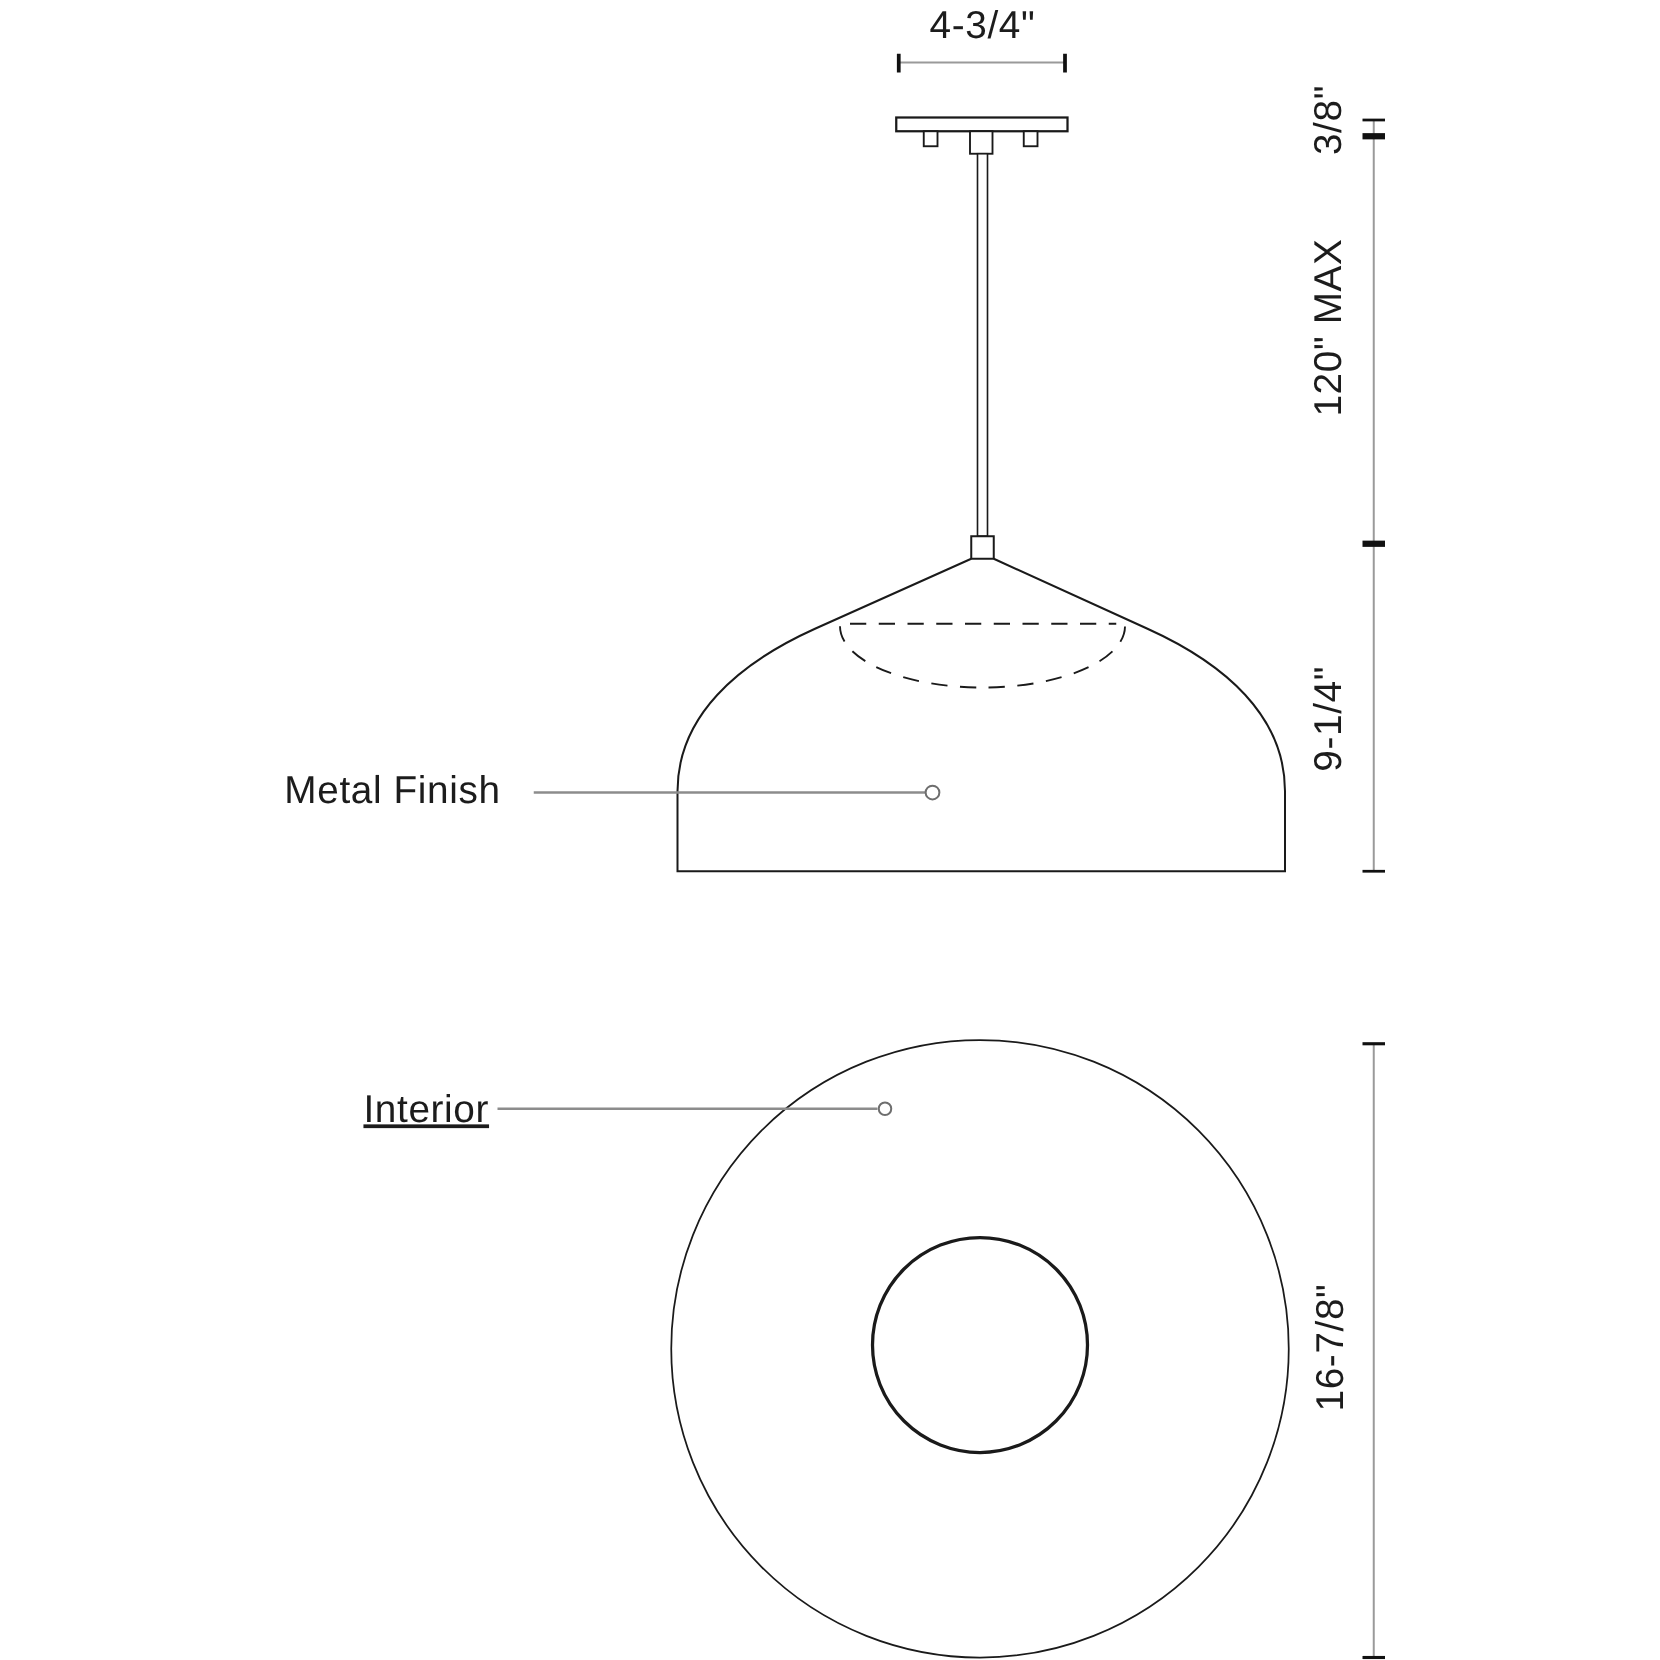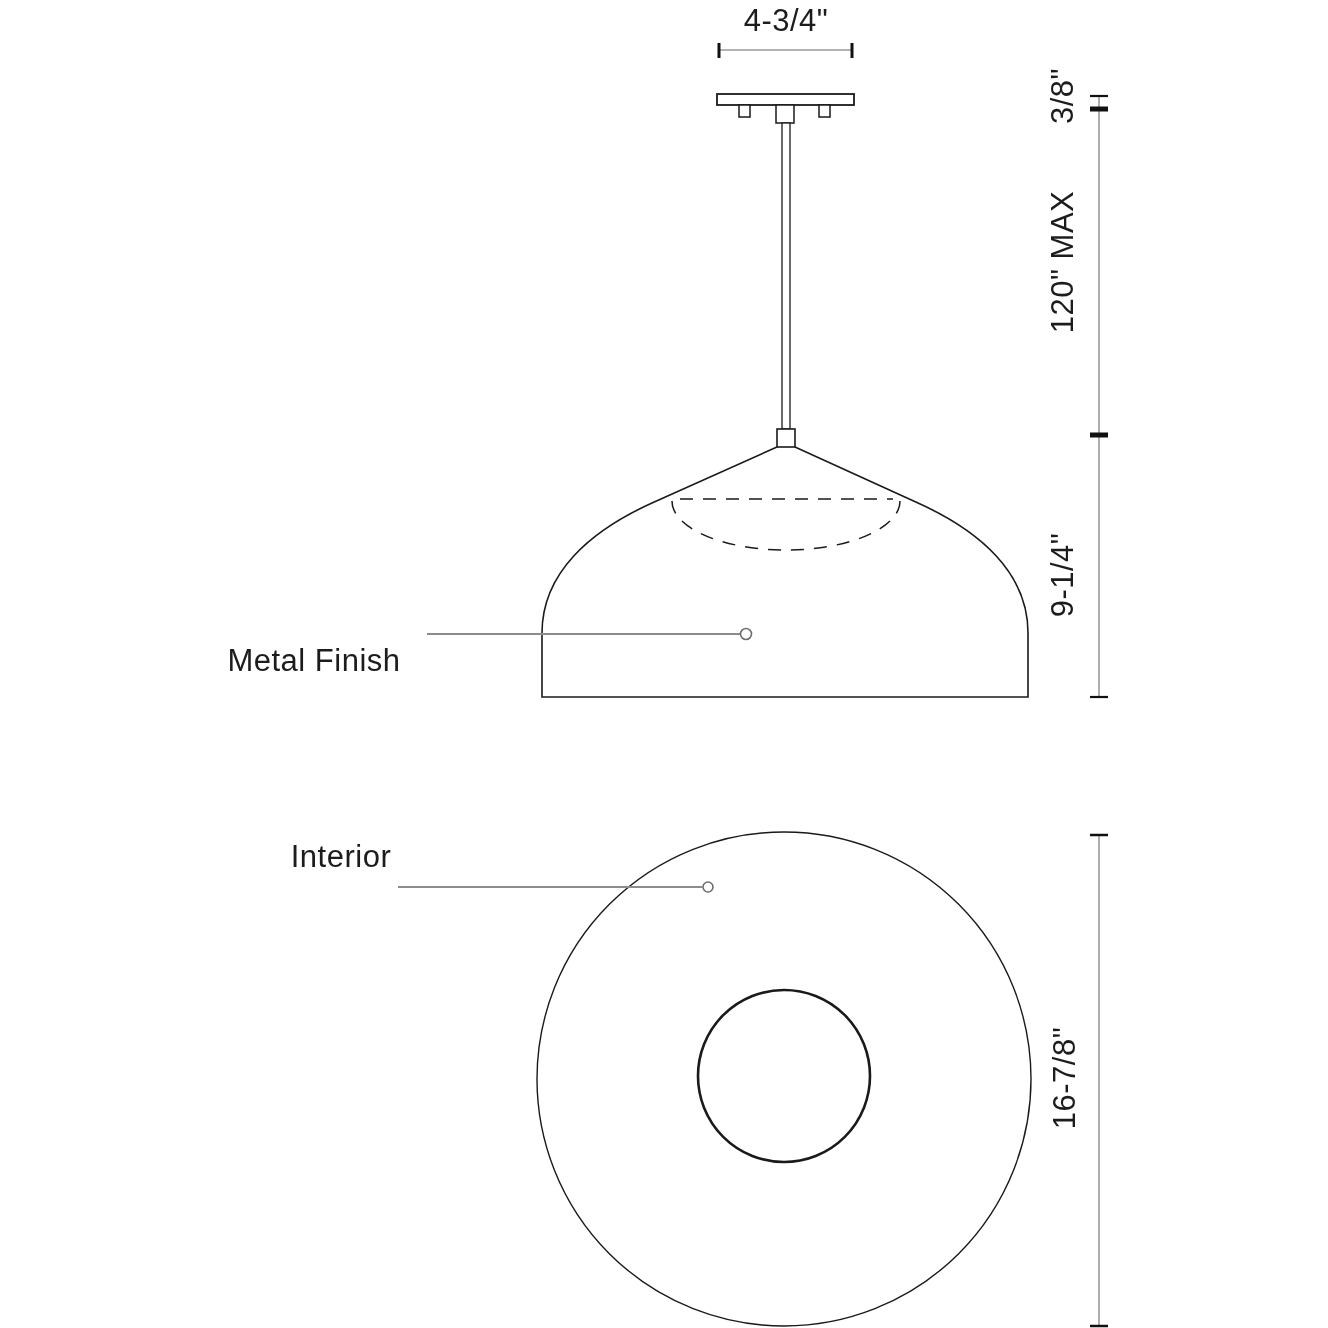--- a/index.html
+++ b/index.html
@@ -100,19 +100,19 @@
   </svg>
 
   <div class="label" style="left:786px; top:20px;">4-3/4"</div>
 
   <div class="label vertical" style="left:1062px; top:96px;">3/8"</div>
 
   <div class="label vertical" style="left:1062px; top:262px;">120" MAX</div>
 
   <div class="label vertical" style="left:1062px; top:575px;">9-1/4"</div>
 
-  <div class="label" style="left:314px; top:632px;margin-top:28px;">Metal Finish</div>
+  <div class="label" style="left:314px; top:632px;">Metal Finish</div>
 
-  <div class="label" style="left:341px; top:856px;">Interior</div>
+  <div class="label" style="left:341px; top:887px;text-decoration:underline;">Interior</div>
 
   <div class="label vertical" style="left:1064px; top:1078px;">16-7/8"</div>
 
 </div>
 
 </body></html>

